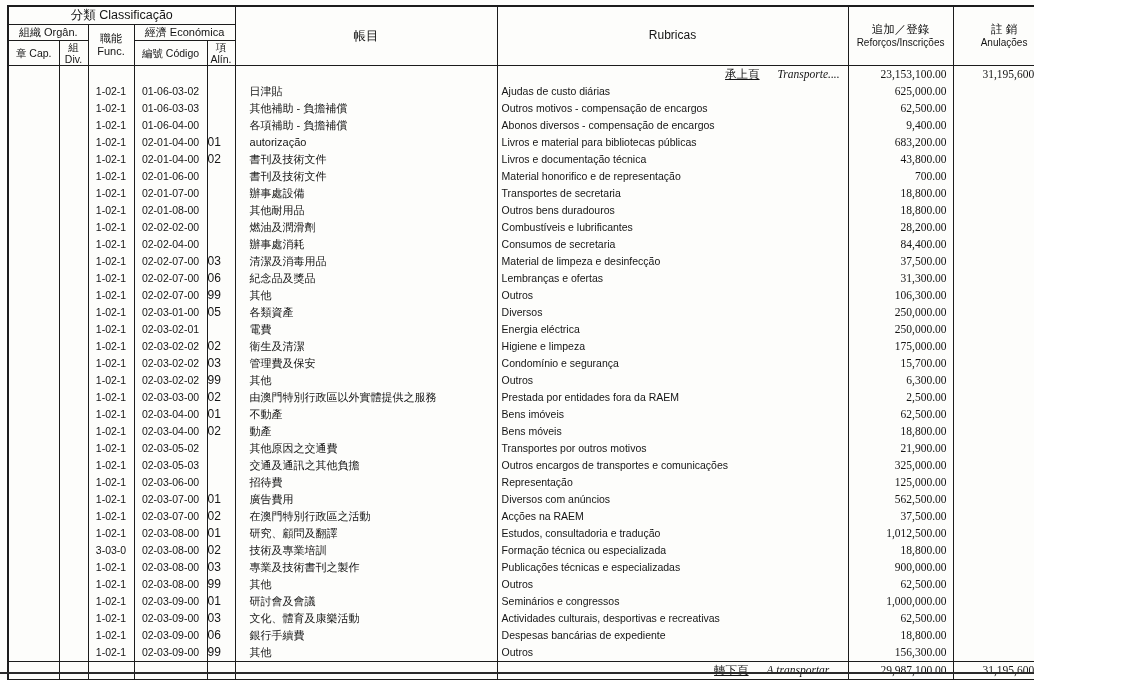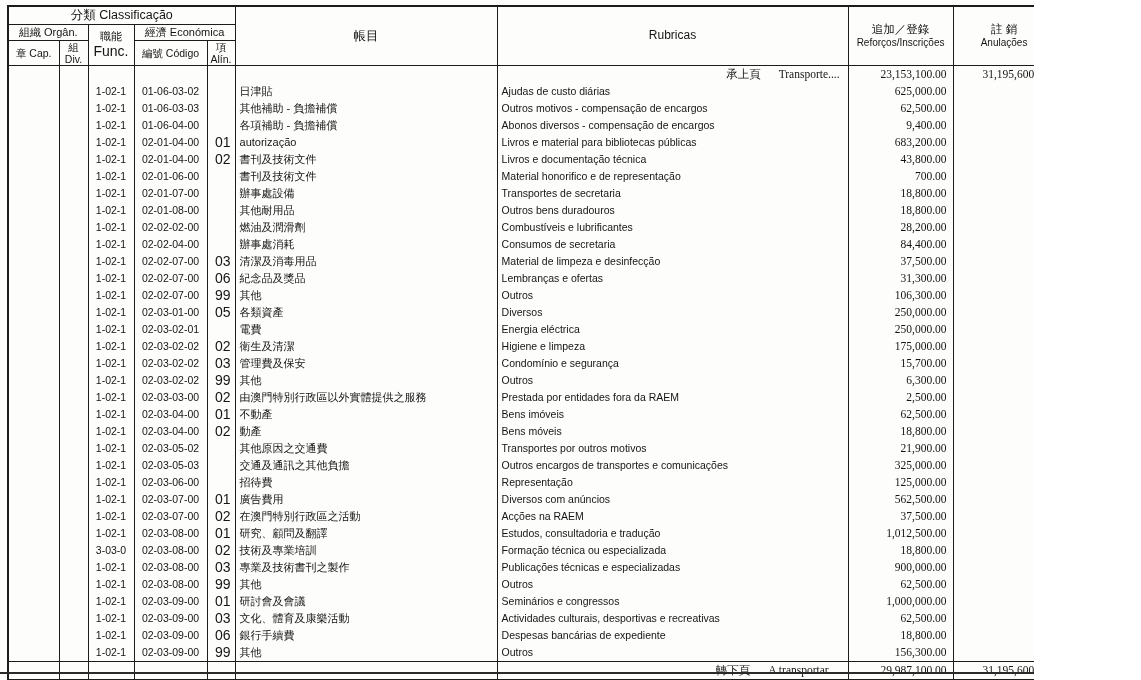--- a/index.html
+++ b/index.html
@@ -36,34 +36,34 @@
     border-left:1px solid #1c1c1c;
     border-right:1px solid #1c1c1c;
     border-top:none;border-bottom:none;
     padding:0;
     height:17px;
     vertical-align:middle;
     overflow:hidden;
     white-space:nowrap;
   }
   td.c-func,td.c-codigo{font-size:10.5px;text-align:center;letter-spacing:0;}
-  td.c-alin{font-size:14px;text-align:right;padding-right:4px;margin-left:44px;}
-  td.c-conta{font-size:11px;text-align:left;padding-left:4px;}
+  td.c-alin{font-size:12px;padding-right:4px;margin-left:44px;}
+  td.c-conta{font-size:11px;text-align:left;padding-left:14px;}
   td.c-rubrica{font-size:10.5px;text-align:left;padding-left:4px;}
   td.c-money{
     font-family:"Liberation Serif",serif;
     font-size:11.5px;text-align:right;padding-right:6px;
   }
   td.c-ref{font-size:10px;}
   tr.total-row td{border-top:1.5px solid #1c1c1c;}
   .carry-label{
     display:flex;justify-content:flex-end;align-items:center;gap:18px;padding-right:8px;
   }
-  .carry-zh{font-size:11.5px;}
-  .carry-pt{font-family:"Liberation Serif",serif;font-size:11.5px;}
+  .carry-zh{font-size:11.5px;text-decoration:underline;}
+  .carry-pt{font-family:"Liberation Serif",serif;font-style:italic;font-size:11.5px;}
   .bottom-rule{
     position:absolute;left:0;top:672px;width:1141px;height:0;
     border-top:2px solid #2a2a2a;
   }
 </style>
 </head>
 <body>
 
 <div class="page">
   <table class="budget">
@@ -95,21 +95,21 @@
         <th rowspan="3">
           <div class="hdr-zh hdr-ref" style="font-size:11px">許可之參考</div>
           <div class="hdr-pt hdr-ref">Referência à</div>
           <div class="hdr-pt hdr-ref">autorização</div>
         </th>
       </tr>
       <tr class="h-mid">
         <th colspan="2">組織  Orgân.</th>
         <th rowspan="2">
           <div>職能</div>
-          <div style="font-size:14px">Func.</div>
+          <div style="font-size:11px">Func.</div>
         </th>
         <th colspan="2">經濟  Económica</th>
       </tr>
       <tr class="h-bot">
         <th>章 Cap.</th>
         <th>組 Div.</th>
         <th>編號 Código</th>
         <th>項Alín.</th>
       </tr>
     </thead>

